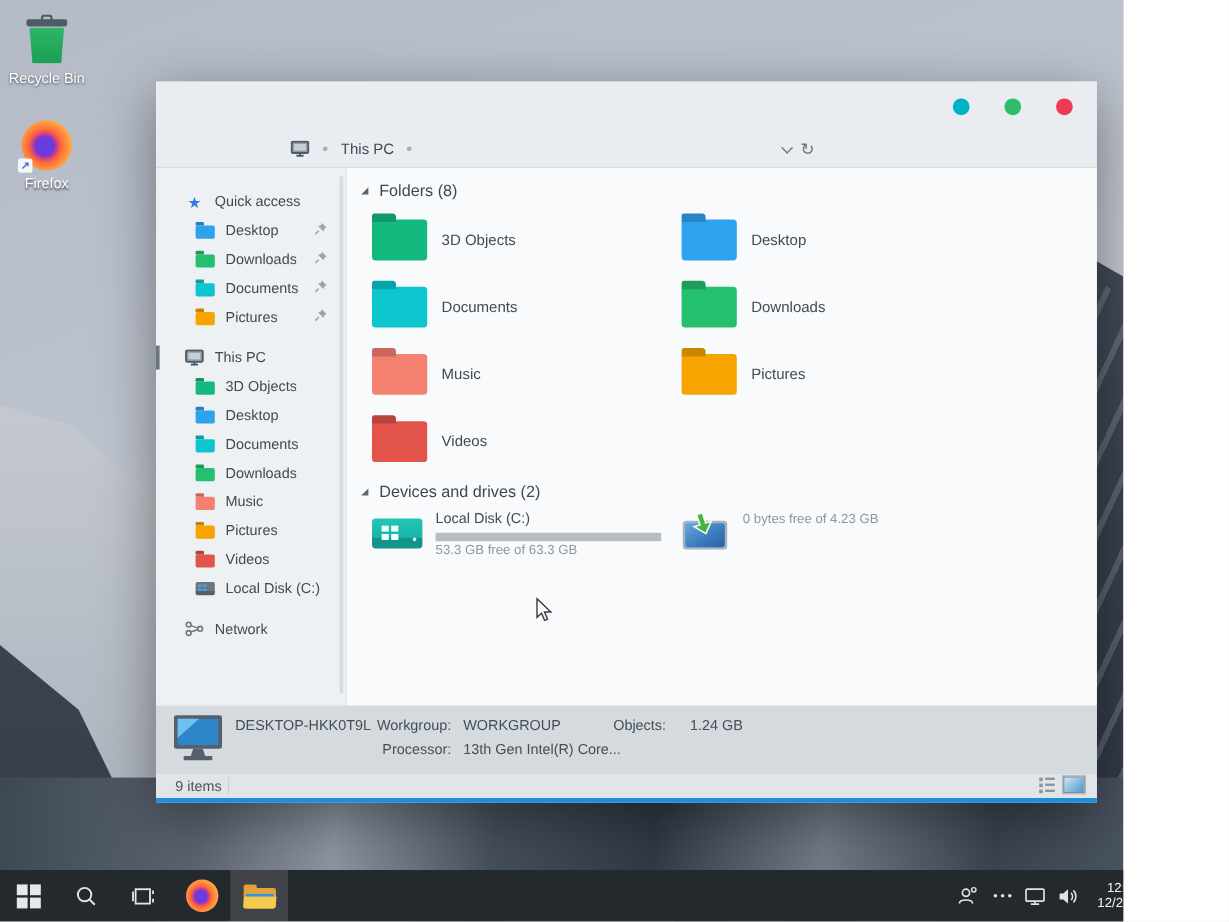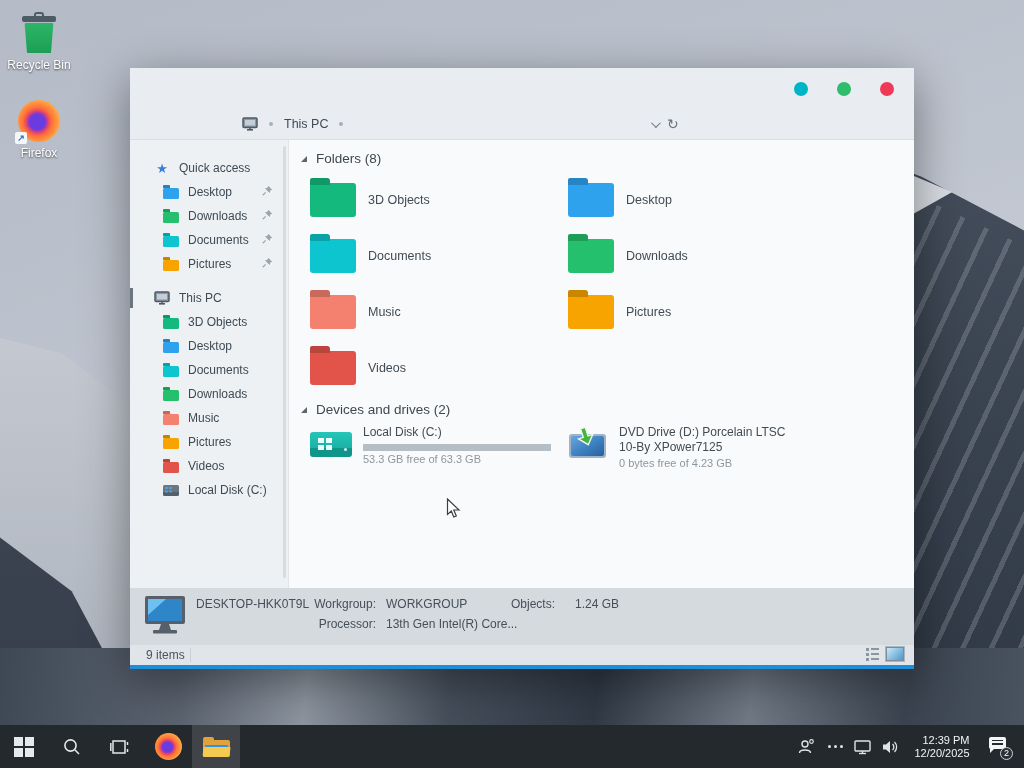--- a/index.html
+++ b/index.html
@@ -1,17 +1,17 @@
 <!DOCTYPE html>
 <html><head>
 <meta charset="utf-8">
 <style>
   * { margin:0; padding:0; box-sizing:border-box; }
   html,body { width:1024px; height:768px; overflow:hidden; font-family:"Liberation Sans", sans-serif; }
-  #stage { position:relative; width:1024px; height:768px; overflow:hidden; background:#404040; }
+  #stage { position:relative; width:936px; height:768px; overflow:hidden; background:#404040; }
 
   
   .wp { position:absolute; inset:0; }
   .wp-sky { background:linear-gradient(160deg,#b4bbc7 0%,#bfc5cf 45%,#ccd0d8 75%,#d2d5dc 100%); }
   .wp-left-snow { clip-path:polygon(0 44%,6% 46%,14% 54%,15% 100%,0 100%); background:linear-gradient(180deg,#d2d5db 0%,#c3c8d0 45%,#a9b0ba 100%); }
   .wp-left-rock { clip-path:polygon(0 70%,7% 77%,13% 92%,14% 100%,0 100%); background:linear-gradient(180deg,#47505c,#343d49); }
   .wp-right-rock { clip-path:polygon(84% 20%,90% 23%,100% 30%,100% 100%,60% 100%,74% 58%,80% 35%); background:linear-gradient(205deg,#4c5563 0%,#39424f 35%,#2d3642 65%,#27303b 100%); }
   .wp-right-streaks { clip-path:polygon(84% 22%,100% 32%,100% 100%,62% 100%); background:repeating-linear-gradient(115deg, rgba(205,211,219,.22) 0 5px, transparent 5px 26px); }
   .wp-right-cap { clip-path:polygon(84% 20%,93% 25%,89% 28%,82% 24%); background:#d9dde3; }
   .wp-bottom { top:auto; height:120px; bottom:0; background:linear-gradient(96deg,#3e4855 0%,#5b6370 18%,#8d95a0 30%,#454f5b 44%,#303945 58%,#717a86 73%,#3a434f 88%,#4a5461 100%); }
@@ -256,20 +256,32 @@
               <div class="s-row s-child">
                 <span class="s-icon mini-folder" style="--c: #e2544a;"></span>
                 <span class="s-label">Videos</span>
               </div>
               <div class="s-row s-child">
                 <span class="s-icon mini-disk">
                   <i></i>
                 </span>
                 <span class="s-label">Local Disk (C:)</span>
               </div>
+            </div>
+            <div class="s-row s-root">
+              <span class="s-icon">
+                <svg width="16" height="14" viewBox="0 0 16 14">
+                  <circle cx="3.2" cy="3.5" r="2" fill="none" stroke="#6b7681" stroke-width="1.3"></circle>
+                  <circle cx="3.2" cy="10.5" r="2" fill="none" stroke="#6b7681" stroke-width="1.3"></circle>
+                  <circle cx="12.8" cy="7" r="2" fill="none" stroke="#6b7681" stroke-width="1.3"></circle>
+                  <line x1="5" y1="4.3" x2="11" y2="6.4" stroke="#6b7681" stroke-width="1.2"></line>
+                  <line x1="5" y1="9.7" x2="11" y2="7.6" stroke="#6b7681" stroke-width="1.2"></line>
+                </svg>
+              </span>
+              <span class="s-label">Network</span>
             </div>
           </div>
         <div class="s-scroll"></div>
       </div>
 
       <div class="content">
         <div class="sec-head" style="left:12px;top:11px;">
           <span class="tri"></span>
           <span>Folders (8)</span>
         </div>
@@ -338,21 +350,20 @@
                   </linearGradient>
                 </defs>
                 <rect x="1" y="9" width="37" height="24" rx="3" fill="#9fb4c6"></rect>
                 <rect x="3" y="11" width="33" height="20" rx="2" fill="url(#dg)"></rect>
                 <g transform="rotate(-18 20 14)">
                   <path d="M21 2 v9 h5 l-7.5 8.5 -7.5 -8.5 h5 V2 z" fill="#46b43c" stroke="#eef7ee" stroke-width="1.4"></path>
                 </g>
               </svg>
             </span>
             <div class="dev-col" style="width:176px;">
-              <span class="dev-name">DVD Drive (D:) Porcelain LTSC 10-By XPower7125</span>
               <span class="dev-free">0 bytes free of 4.23 GB</span>
             </div>
           </div>
         </div>
       </div>
     </div>
 
     <div class="infopanel">
       <span class="ip" style="left:12px;top:6px;">
         <svg width="46" height="46" viewBox="0 0 46 46">

